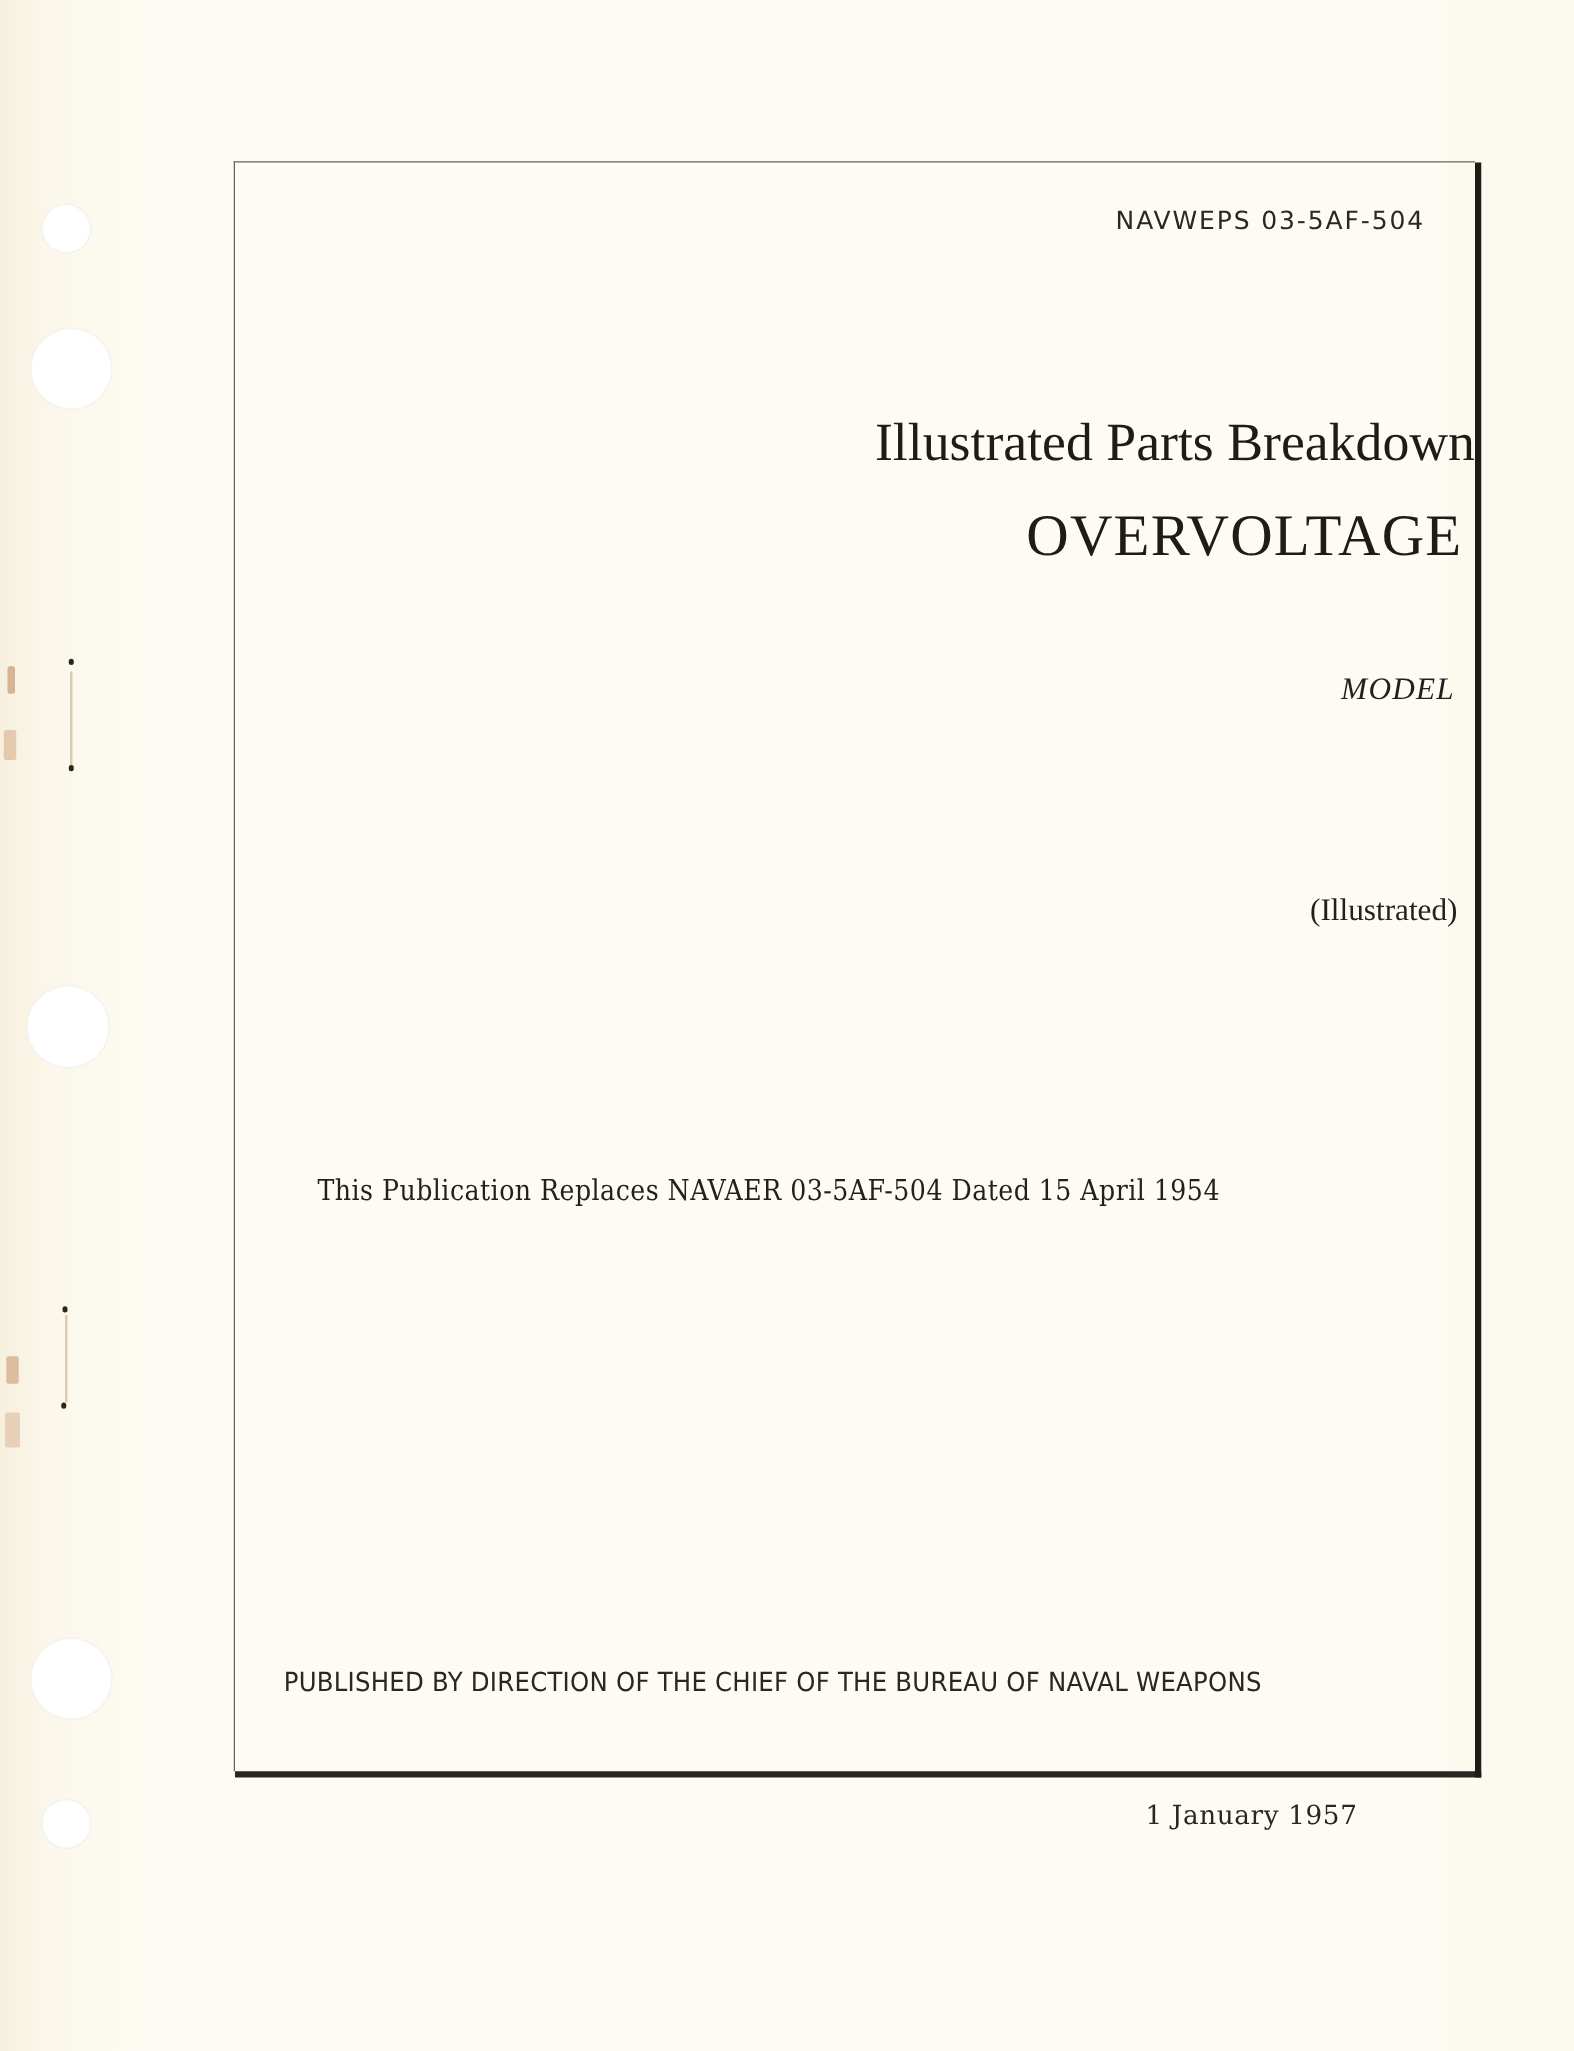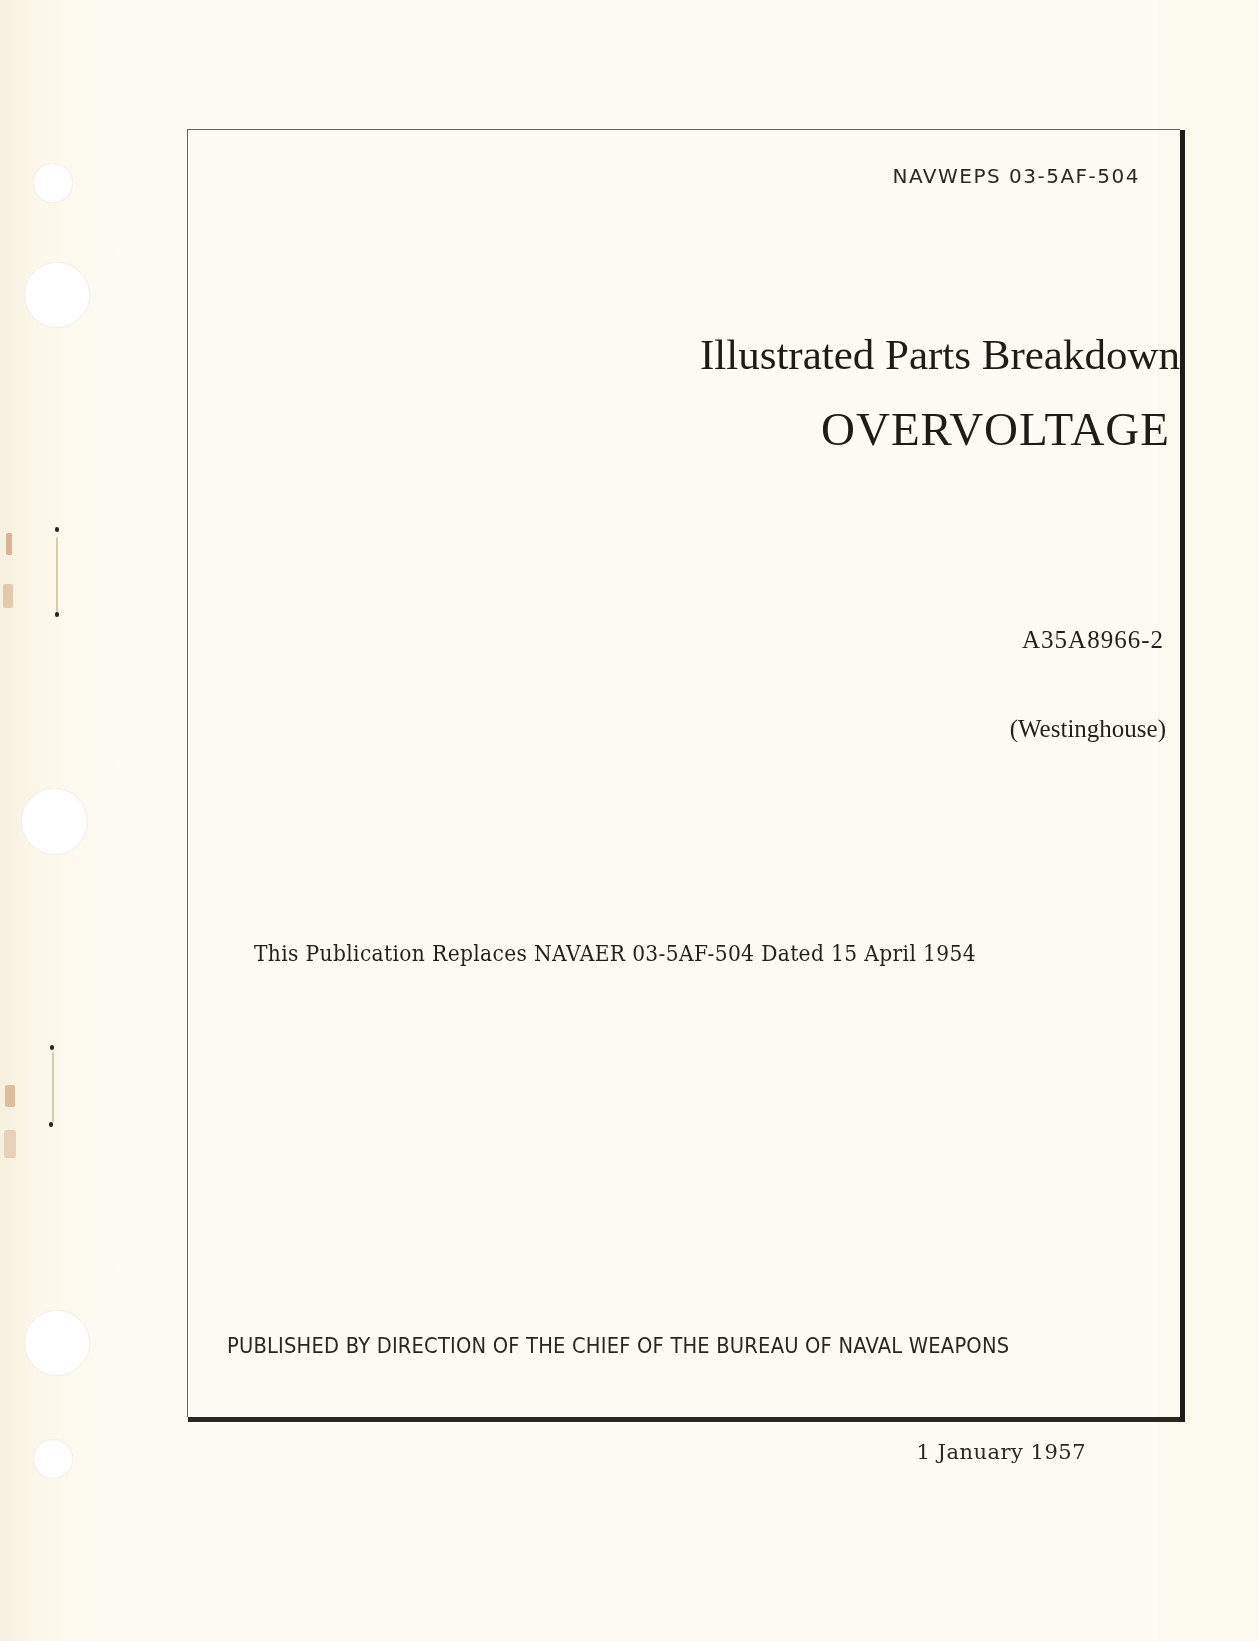--- a/index.html
+++ b/index.html
@@ -165,23 +165,23 @@
   <div class="stain" style="left:4px; top:1130px; width:12px; height:28px; background:#d3a985; opacity:0.45;"></div>
 
   <div class="frame">
 
     <div class="doc-number">NAVWEPS 03-5AF-504</div>
 
     <div class="center-block subtitle">Illustrated Parts Breakdown</div>
 
     <div class="center-block title-line title1">OVERVOLTAGE</div>
 
-    <div class="center-block model-num model2">A35A8966-2</div>
+    <div class="center-block model-label">MODEL</div>
 
-    <div class="center-block manufacturer">(Westinghouse)</div>
+    <div class="center-block manufacturer">(Illustrated)</div>
 
     <div class="replaces">This Publication Replaces NAVAER 03-5AF-504 Dated 15 April 1954</div>
 
     <div class="published">PUBLISHED BY DIRECTION OF THE CHIEF OF THE BUREAU OF NAVAL WEAPONS</div>
   </div>
 
   <div class="issue-date">1 January 1957</div>
 </div>
 
 </body></html>

